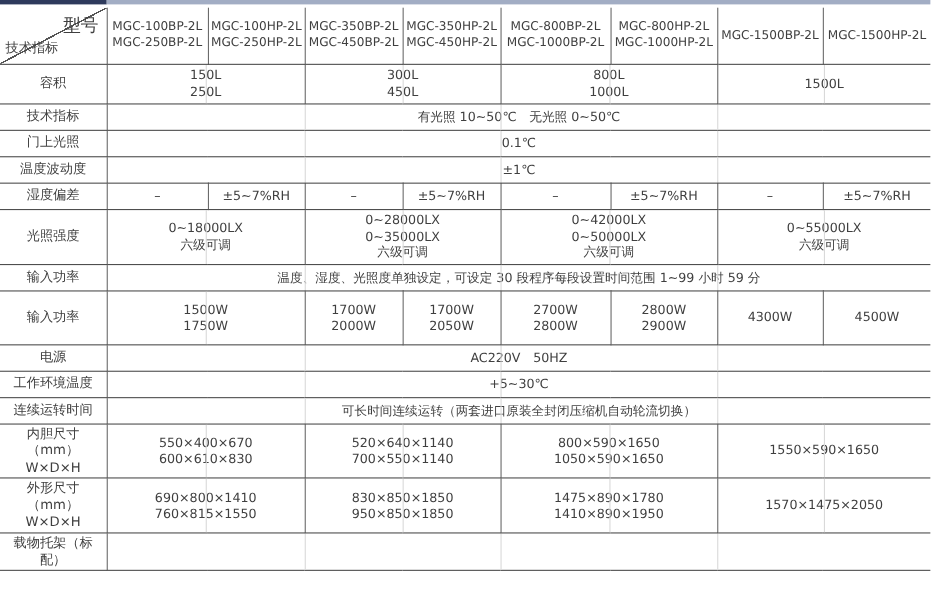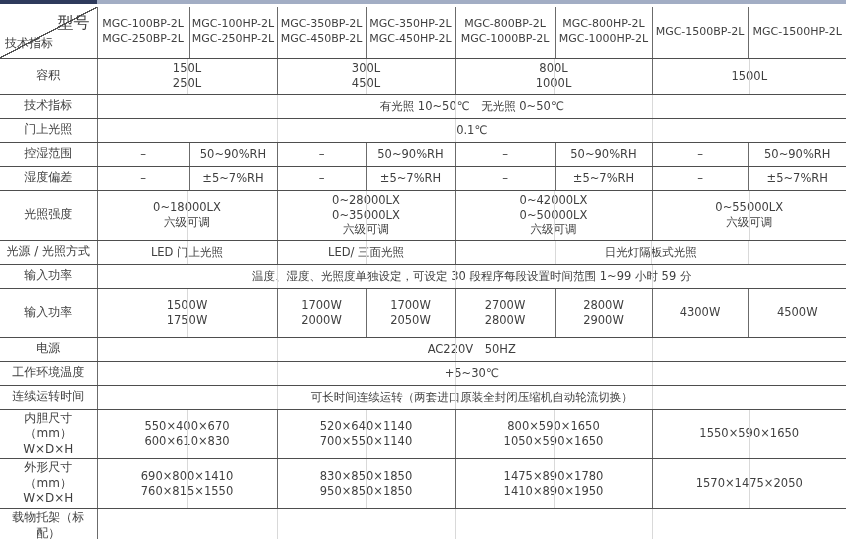--- a/index.html
+++ b/index.html
@@ -97,32 +97,25 @@
   <tr style="height:24px">
     <td class="lbl">技术指标</td>
     <td colspan="8"><i class="fv l24"></i><i class="fv l48"></i><i class="fv l74"></i><span>有光照 10~50℃　无光照 0~50℃</span></td>
   </tr>
 
   <tr style="height:24px">
     <td class="lbl">门上光照</td>
     <td colspan="8"><i class="fv l24"></i><i class="fv l48"></i><i class="fv l74"></i><span>0.1℃</span></td>
   </tr>
 
-
-  <tr style="height:24px">
-    <td class="lbl">控湿范围</td>
-    <td><span>–</span></td>
-    <td><span>50~90%RH</span></td>
-    <td><span>–</span></td>
-    <td><span>50~90%RH</span></td>
-    <td><span>–</span></td>
-    <td><span>50~90%RH</span></td>
-    <td><span>–</span></td>
-    <td><span>50~90%RH</span></td>
-  </tr>
+  <tr style="height:24px">
+    <td class="lbl">温度波动度</td>
+    <td colspan="8"><i class="fv l24"></i><i class="fv l48"></i><i class="fv l74"></i><span>±1℃</span></td>
+  </tr>
+
 
   <tr style="height:24px">
     <td class="lbl">湿度偏差</td>
     <td><span>–</span></td>
     <td><span>±5~7%RH</span></td>
     <td><span>–</span></td>
     <td><span>±5~7%RH</span></td>
     <td><span>–</span></td>
     <td><span>±5~7%RH</span></td>
     <td><span>–</span></td>
@@ -136,26 +129,20 @@
     <td colspan="2"><i class="fv l50"></i><span>0~28000LX
 0~35000LX
 六级可调</span></td>
     <td colspan="2"><i class="fv l50"></i><span>0~42000LX
 0~50000LX
 六级可调</span></td>
     <td colspan="2"><i class="fv l50"></i><span>0~55000LX
 六级可调</span></td>
   </tr>
 
-  <tr style="height:24px">
-    <td class="lbl">光源 / 光照方式</td>
-    <td colspan="2"><i class="fv l50"></i><span>LED 门上光照</span></td>
-    <td colspan="2"><i class="fv l50"></i><span>LED/ 三面光照</span></td>
-    <td colspan="4"><i class="fv l26"></i><i class="fv l50"></i><i class="fv l75"></i><span>日光灯隔板式光照</span></td>
-  </tr>
 
   <tr style="height:24px">
     <td class="lbl">输入功率</td>
     <td colspan="8"><i class="fv l24"></i><i class="fv l48"></i><i class="fv l74"></i><span>温度、湿度、光照度单独设定，可设定 30 段程序每段设置时间范围 1~99 小时 59 分</span></td>
   </tr>
 
   <tr style="height:49px">
     <td class="lbl">输入功率</td>
     <td colspan="2"><i class="fv l50"></i><span>1500W
 1750W</span></td>

